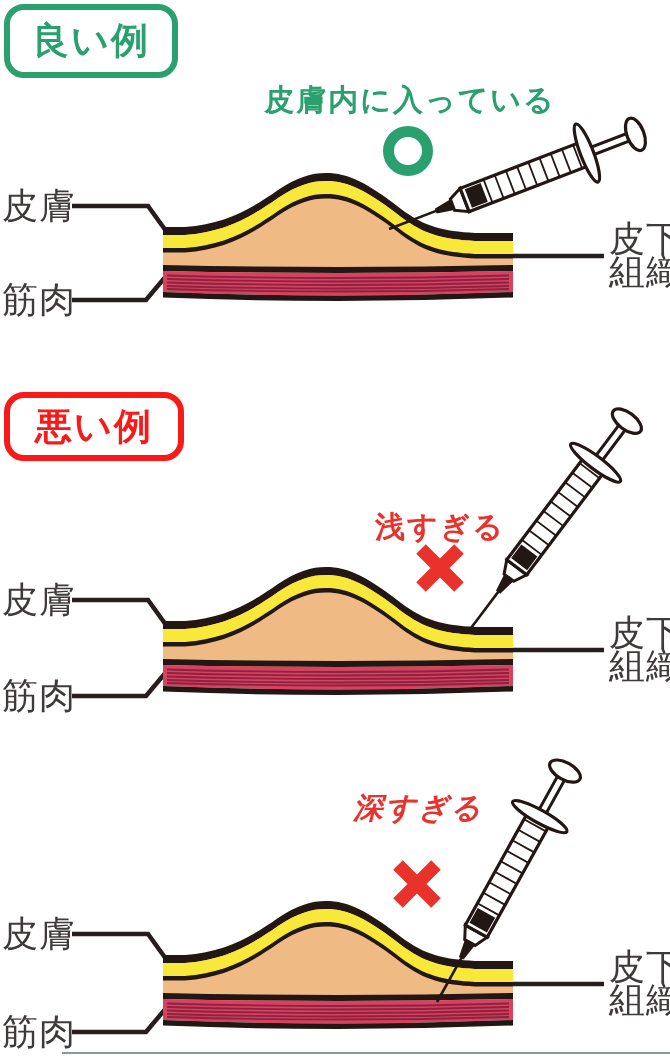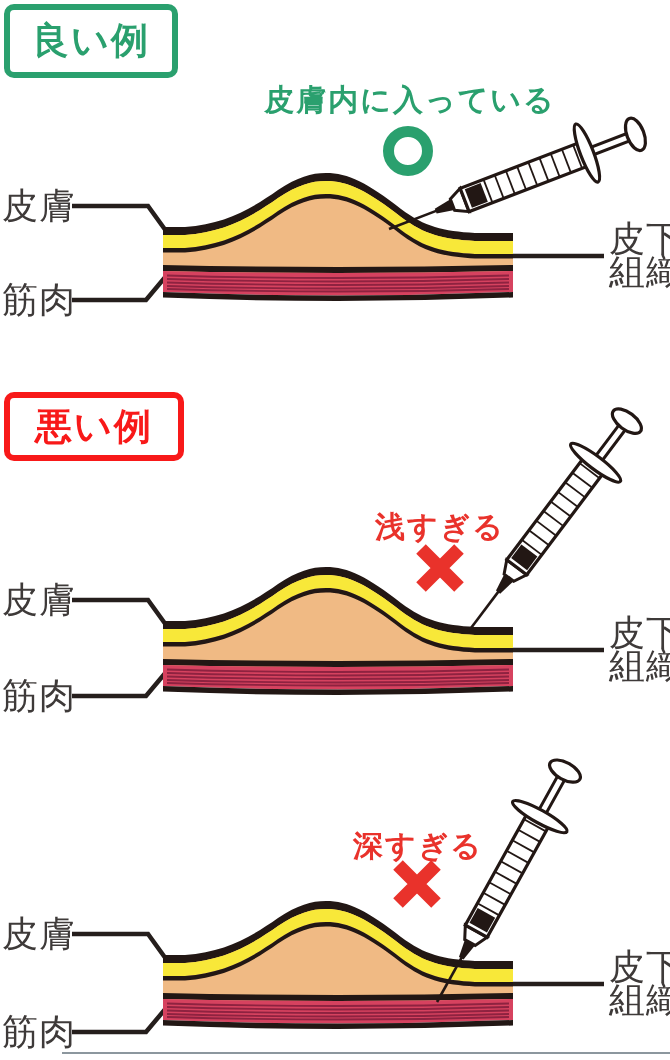--- a/index.html
+++ b/index.html
@@ -3,21 +3,21 @@
 <meta charset="utf-8">
 <style>
   html,body{margin:0;padding:0;background:#fff;}
   .canvas{
     position:relative;width:670px;height:1060px;background:#fff;overflow:hidden;
     font-family:"Liberation Sans","DejaVu Sans",sans-serif;
   }
   .illustration{position:absolute;left:0;top:0;width:670px;height:1060px;}
   .badge{
     position:absolute;display:flex;align-items:center;justify-content:center;
-    box-sizing:border-box;background:#fff;border-radius:10px;
+    box-sizing:border-box;background:#fff;border-radius:20px;
     font-size:37px;font-weight:bold;letter-spacing:2px;
   }
   .badge.good{border:6px solid var(--green);color:var(--green);}
   .badge.bad{border:6px solid var(--red);color:var(--red);}
   .annotation{
     position:absolute;text-align:center;font-size:30px;font-weight:bold;letter-spacing:2px;
   }
   .annotation.good{color:var(--green);}
   .annotation.bad{color:var(--mark-red);}
   .layer-label{
@@ -174,21 +174,21 @@
   </div>
   <div class="annotation bad" style="left:340px;top:507px;width:200px;text-align:center;">浅すぎる</div>
 
   <div class="layer-label" style="left:2px;top:583px;">皮膚</div>
   <div class="layer-label" style="left:2px;top:679px;">筋肉</div>
   <div class="layer-label" style="left:609px;top:616px;">
     <span style="display:block">皮下</span>
     <span style="display:block">組織</span>
   </div>
 
-  <div class="annotation bad" style="left:318px;top:826px;width:200px;">深すぎる</div>
+  <div class="annotation bad" style="left:318px;top:788px;width:200px;font-style:italic;">深すぎる</div>
 
   <div class="layer-label" style="left:2px;top:917px;">皮膚</div>
   <div class="layer-label" style="left:2px;top:1015px;">筋肉</div>
   <div class="layer-label" style="left:609px;top:950px;">
     <span style="display:block">皮下</span>
     <span style="display:block">組織</span>
   </div>
 
   <div class="divider" style="left:62px;top:1052px;width:608px;height:2px;"></div>
 </div>

